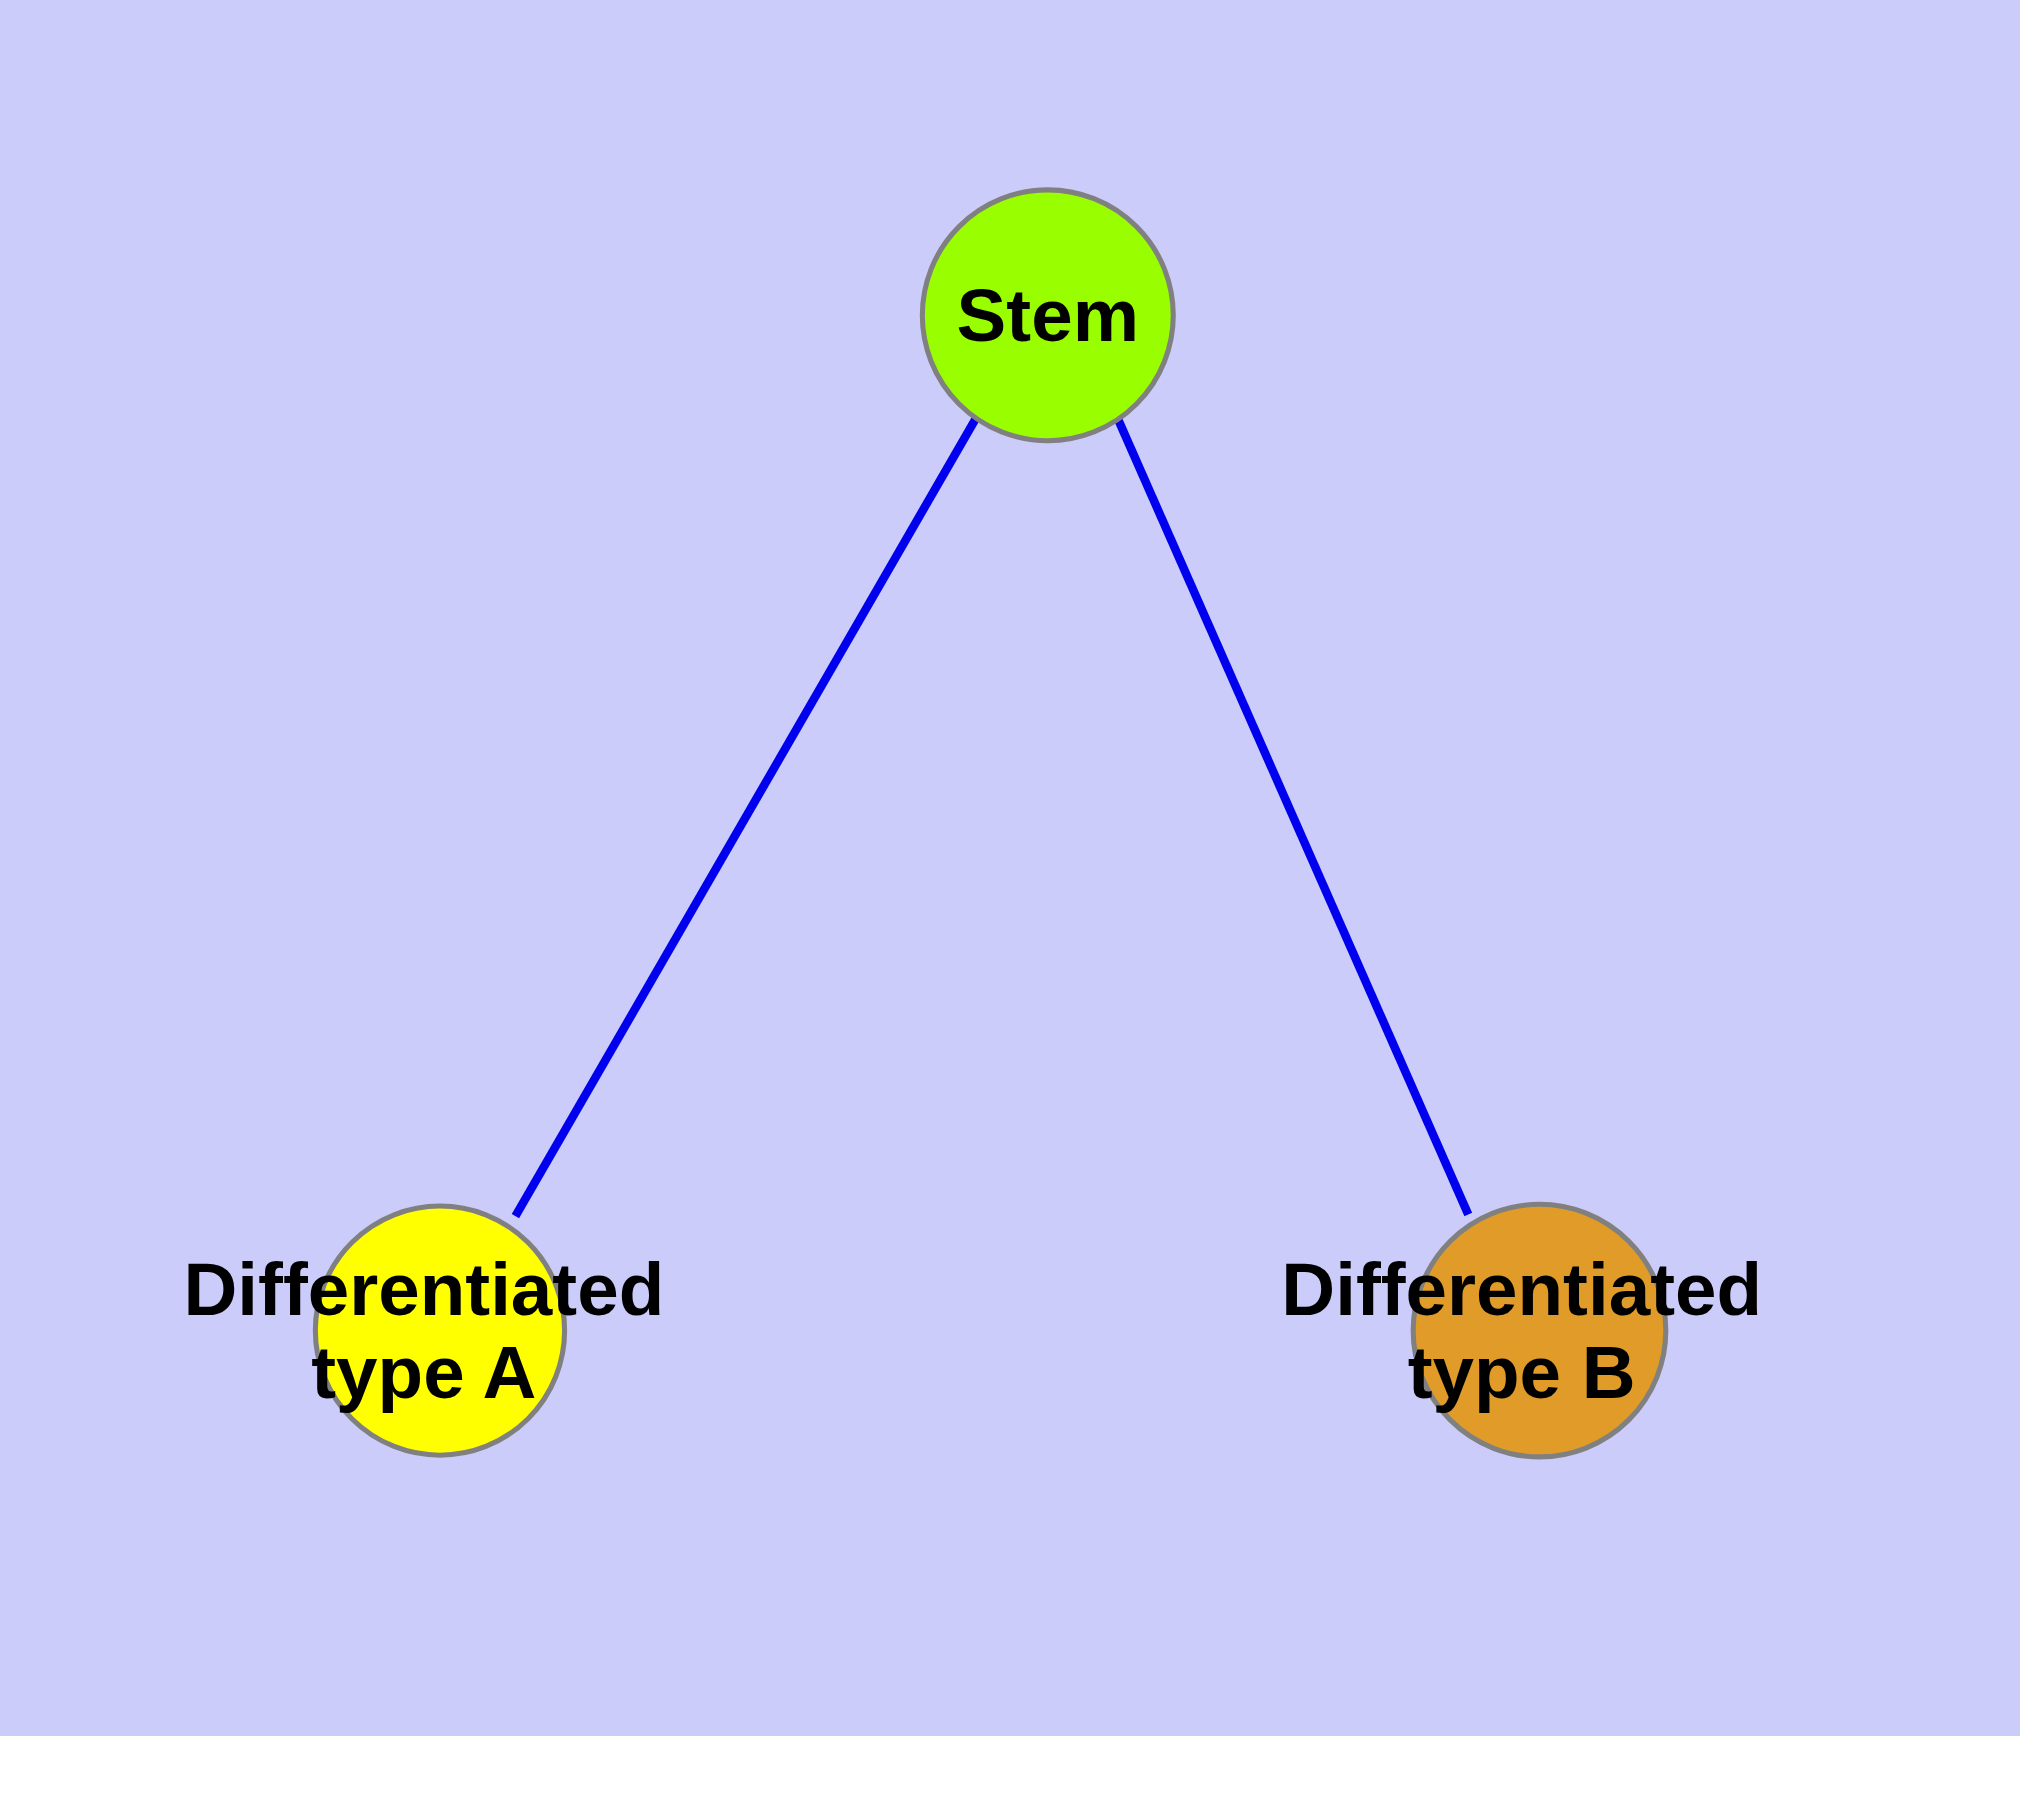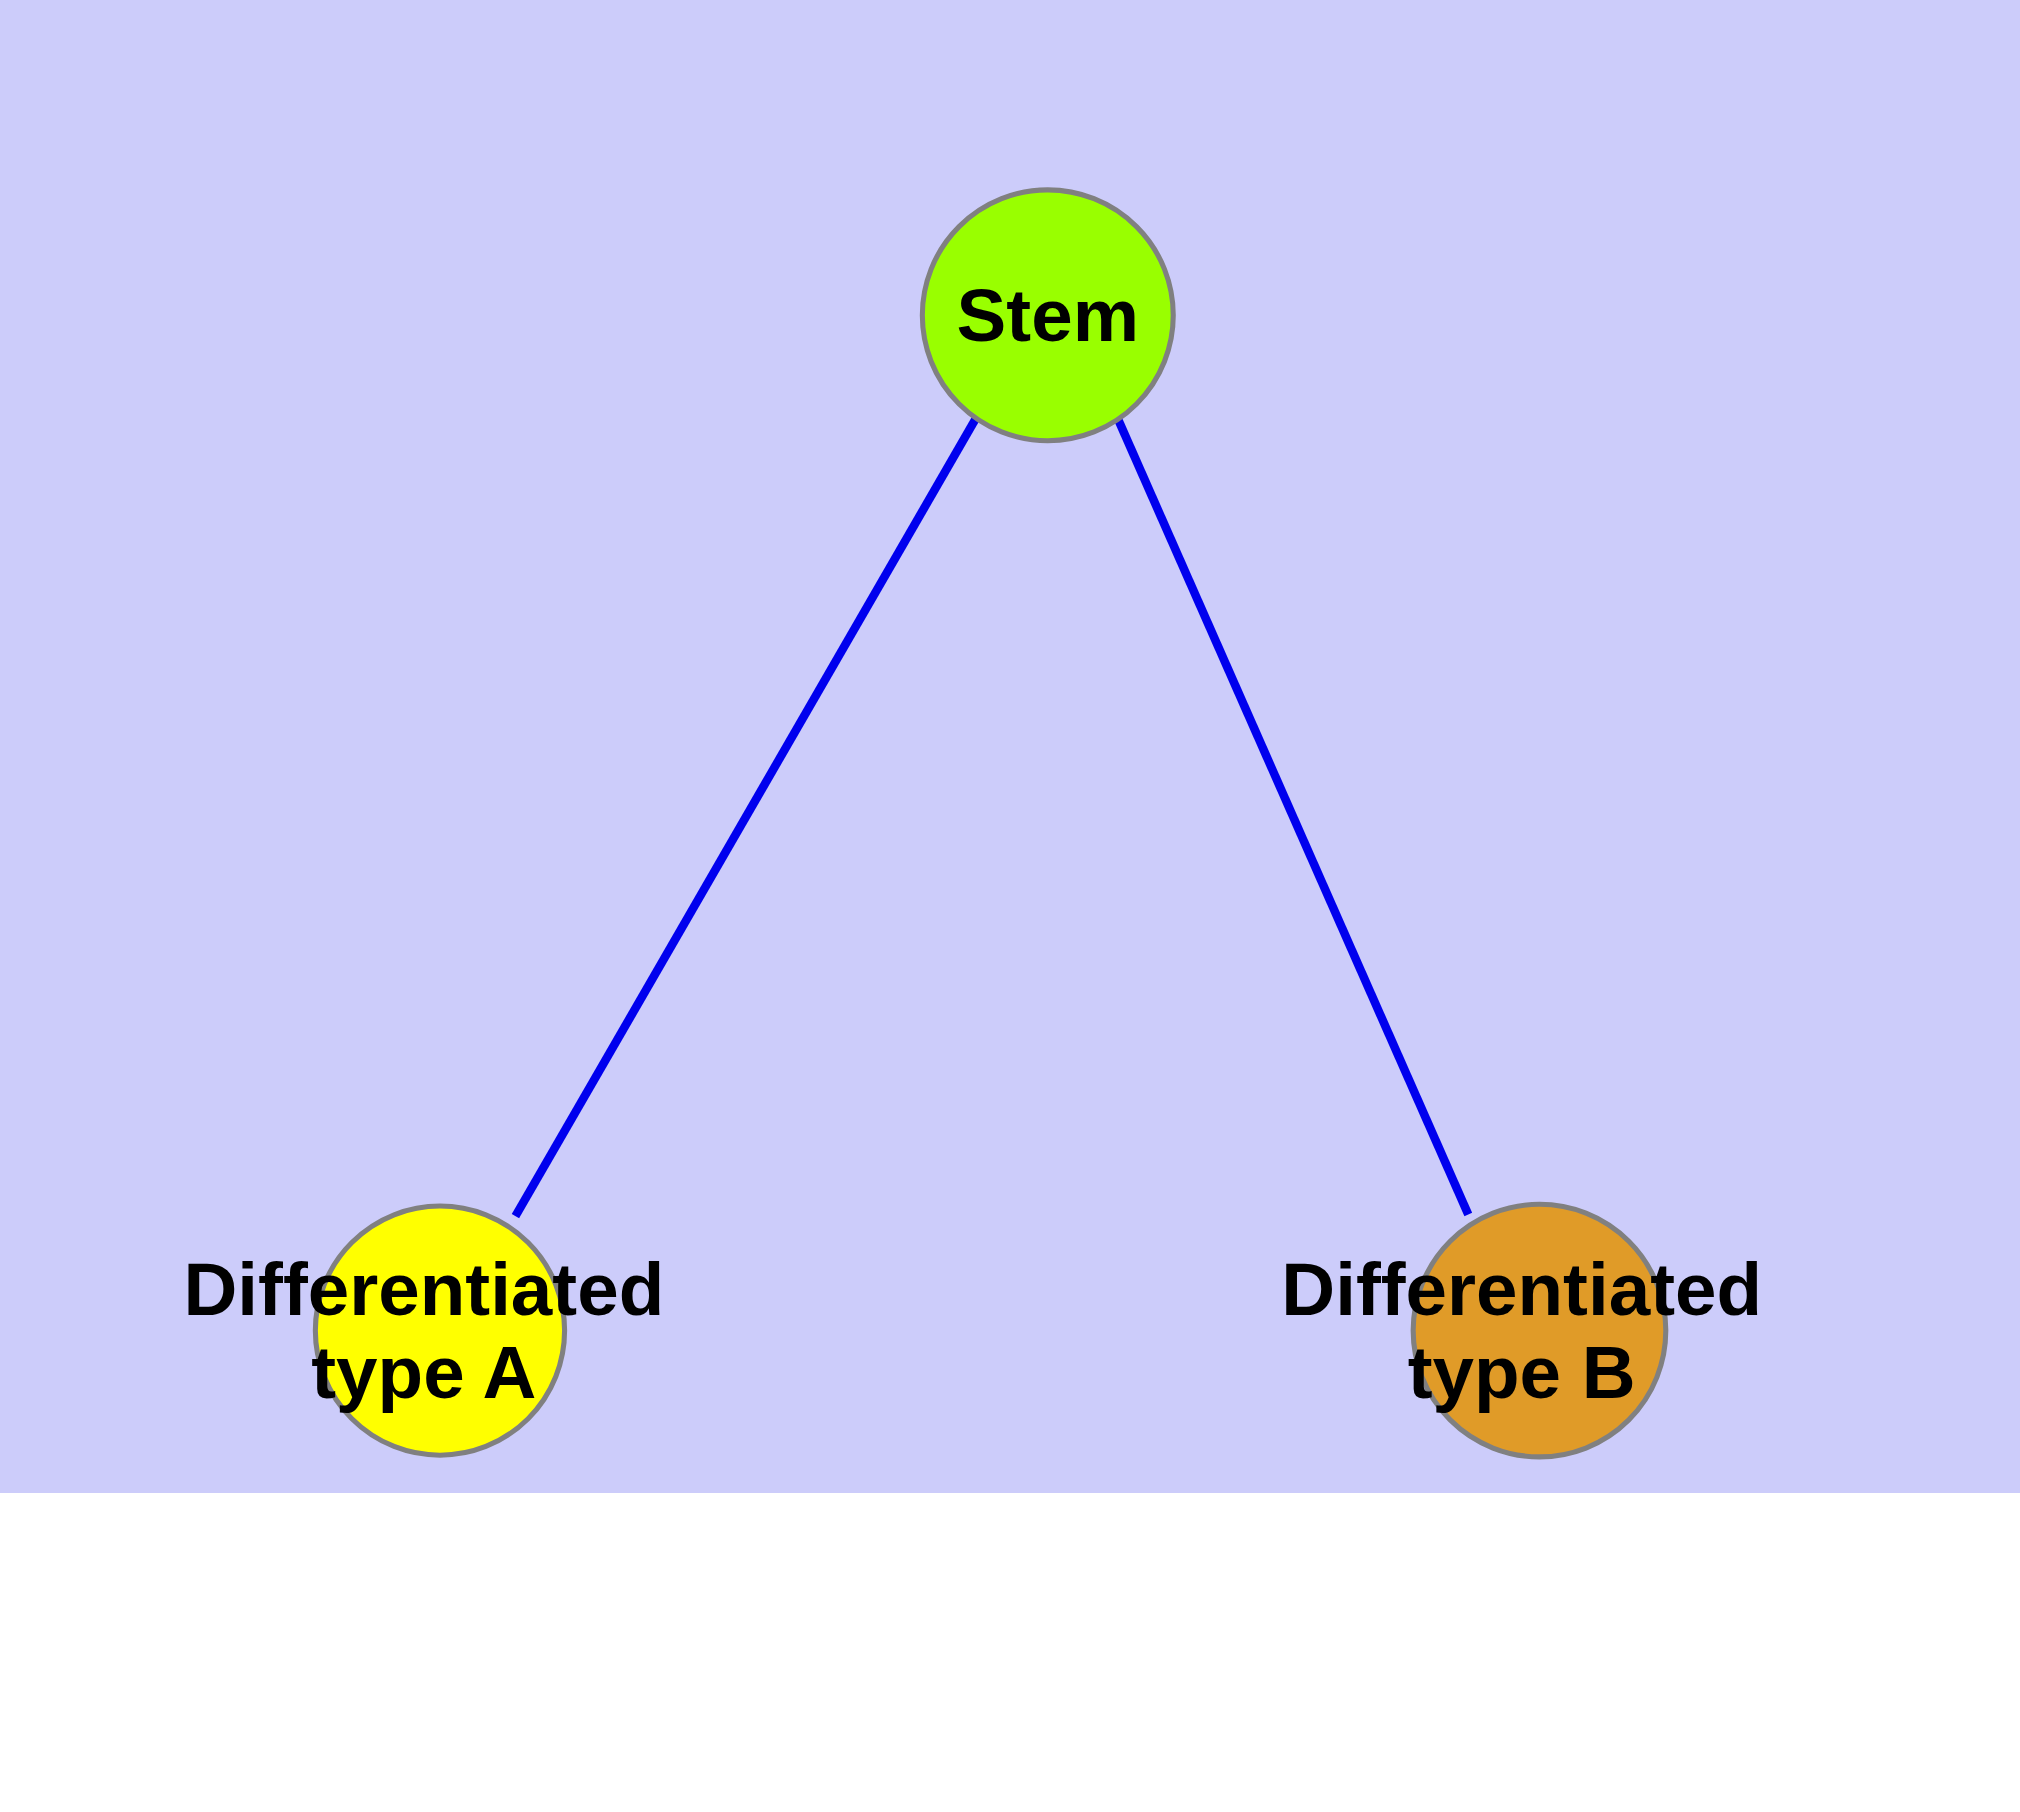--- a/index.html
+++ b/index.html
@@ -26,21 +26,21 @@
   .node-label {
     font-family: "Liberation Sans", sans-serif;
     font-weight: bold;
     fill: #000000;
     paint-order: normal;
   }
 </style>
 </head>
 <body>
 
-<div id="stage" style="width: 2021px; height: 1493px; background: #4d7c0f;">
+<div id="stage" style="width: 2021px; height: 1736px; background: #4d7c0f;">
   <svg id="graph-svg" viewBox="0 0 2384 2138" preserveAspectRatio="none" xmlns="http://www.w3.org/2000/svg" style="width: 2021px; height: 1812px;">
 
     <rect id="bg-rect" x="0" y="0" width="2384" height="2138" fill="#ccccfa"></rect>
 
     <g id="edges-layer">
         <line x1="1151" y1="494" x2="608" y2="1435" stroke="#0000ee" stroke-width="10" stroke-linecap="butt"></line>
         <line x1="1319" y1="495" x2="1732" y2="1433" stroke="#0000ee" stroke-width="10" stroke-linecap="butt"></line>
       </g>
     <g id="nodes-layer">
         <circle cx="1236" cy="372" r="148" fill="#99ff00" stroke="#808080" stroke-width="6"></circle>

